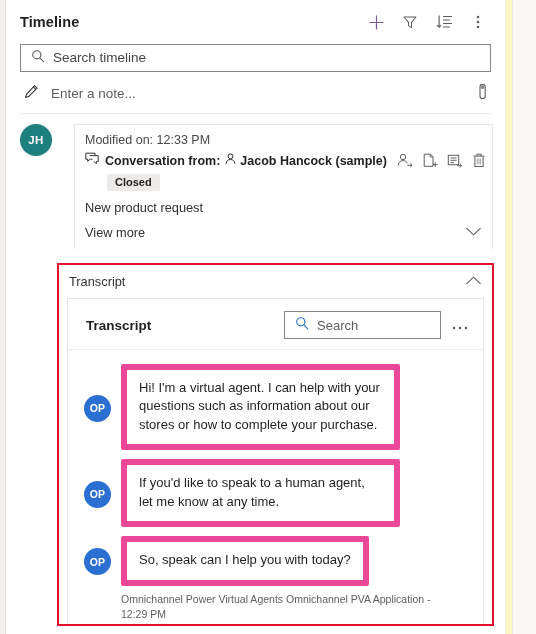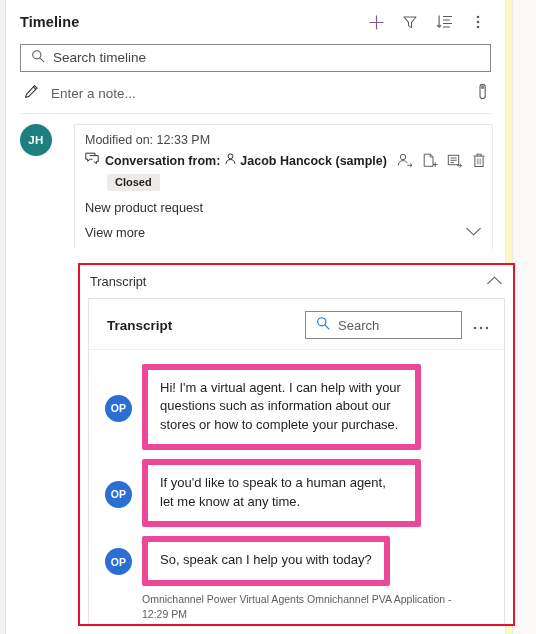--- a/index.html
+++ b/index.html
@@ -150,21 +150,21 @@
     display: flex; align-items: center;
     font-size: 12.8px; color: #323130;
     padding: 10px 0 9px 0;
     cursor: pointer;
   }
   .view-more-row .chev { margin-left: auto; }
 
   
   .transcript-wrap {
     position: absolute;
-    left: 78px; top: 263px;
+    left: 57px; top: 263px;
     width: 437px; height: 363px;
     border: 2px solid #e8112d;
     background: #ffffff;
   }
   .transcript-header {
     height: 33px;
     display: flex; align-items: center;
     padding: 0 10px 0 10px;
     font-size: 12.8px; color: #323130;
     cursor: pointer;

